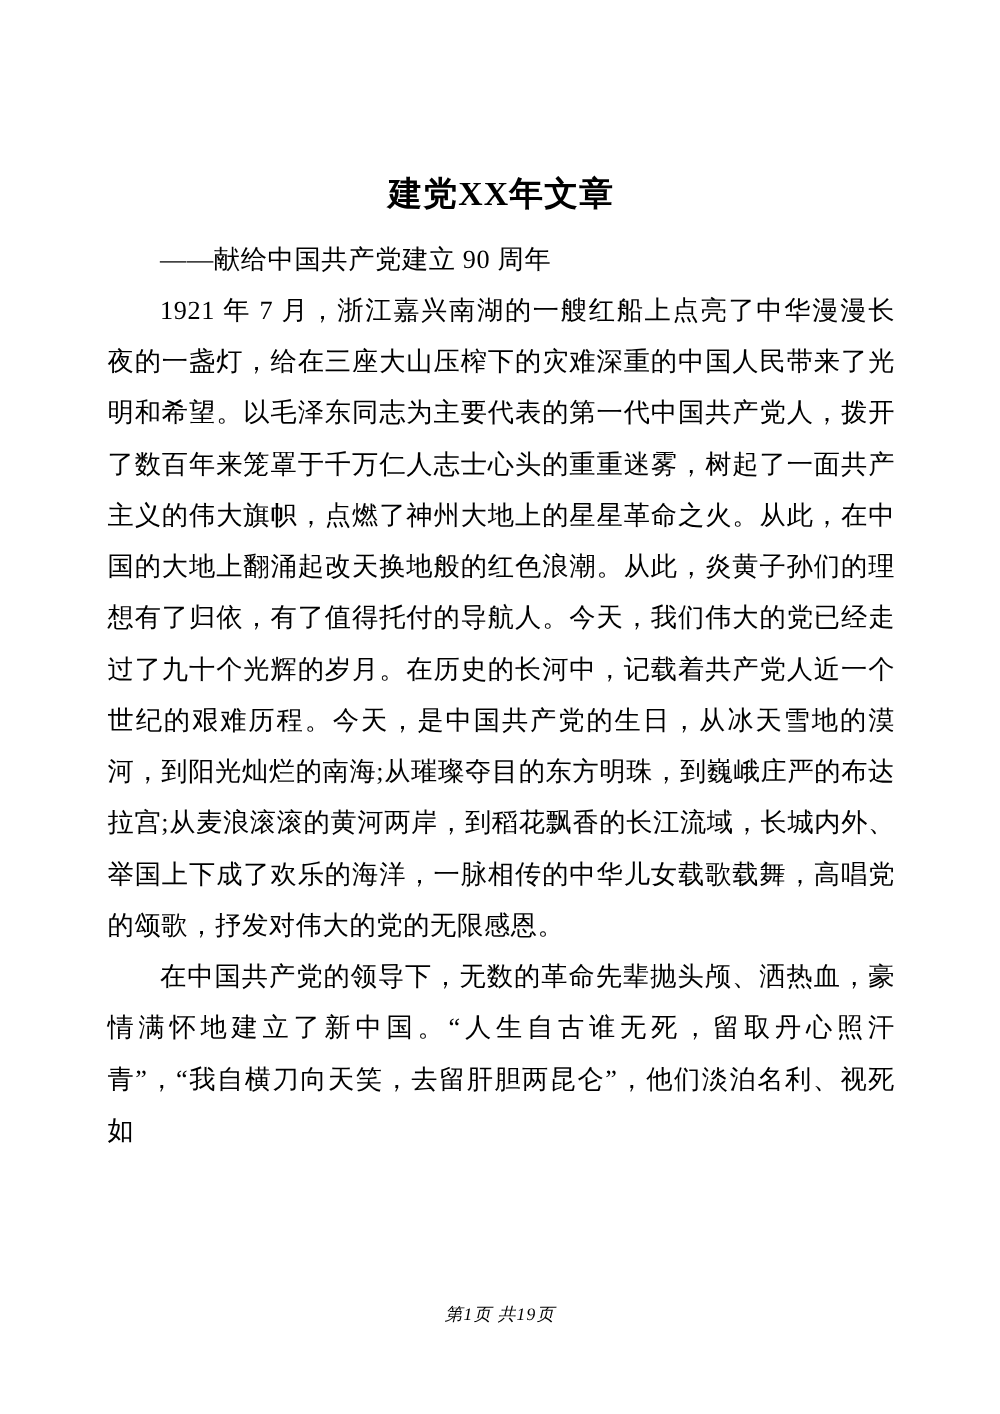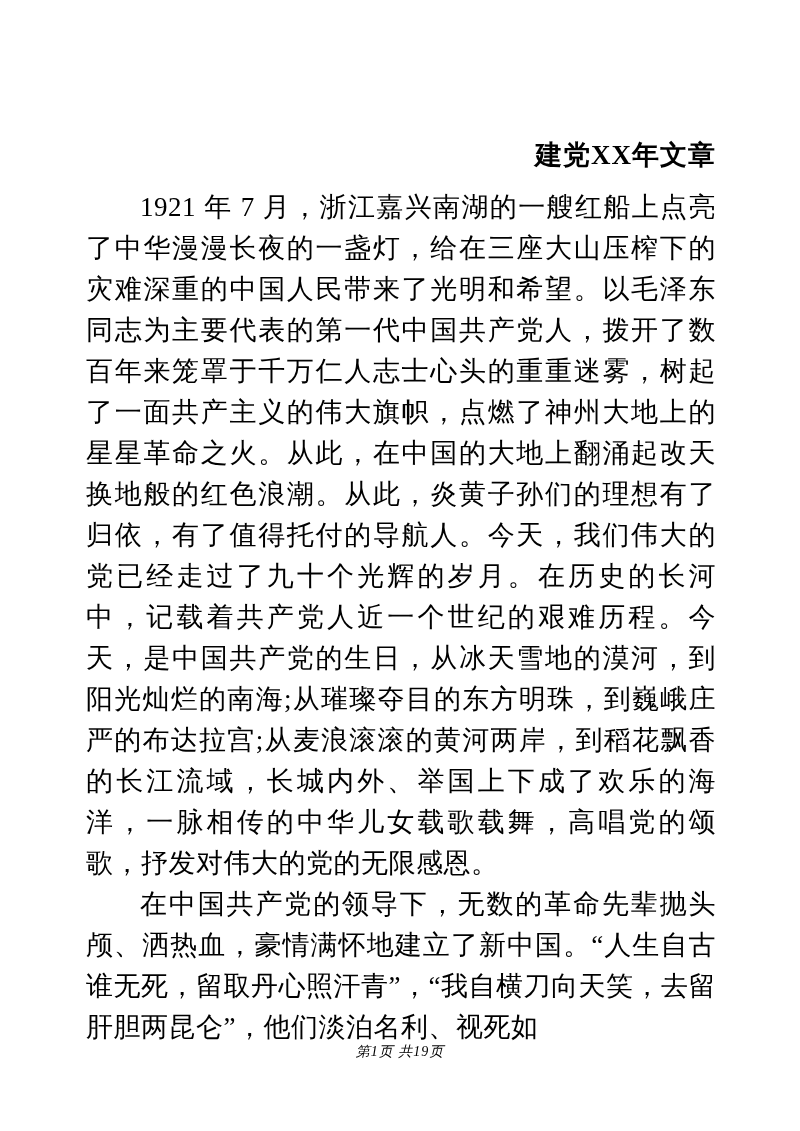--- a/index.html
+++ b/index.html
@@ -14,36 +14,36 @@
   .doc-page {
     position: relative;
     width: 800px;
     height: 1131px;
     padding: 138px 84px 0 86px;
     background: #ffffff;
     overflow: hidden;
   }
   .title {
     margin: 0 0 14px 0;
-    text-align: right;
+    text-align: center;
     font-size: 27px;
     font-weight: bold;
     letter-spacing: 1px;
     line-height: 1.3;
   }
   .subtitle {
     margin: 0;
     font-size: 21px;
     line-height: 41px;
     text-indent: 2em;
     letter-spacing: 0.5px;
   }
   .para {
     margin: 0;
-    font-size: 27px;
+    font-size: 21px;
     line-height: 41px;
     text-indent: 2em;
     text-align: justify;
     letter-spacing: 0.5px;
   }
   .footer {
     position: absolute;
     left: 0;
     right: 0;
     bottom: 70px;
@@ -53,20 +53,21 @@
     letter-spacing: 1px;
     font-style: italic;
   }
 </style>
 </head>
 <body>
 
 <div class="doc-page">
   <h1 class="title">建党XX年文章</h1>
 
+  <p class="subtitle">——献给中国共产党建立 90 周年</p>
 
   <p class="para">1921 年 7 月，浙江嘉兴南湖的一艘红船上点亮了中华漫漫长夜的一盏灯，给在三座大山压榨下的灾难深重的中国人民带来了光明和希望。以毛泽东同志为主要代表的第一代中国共产党人，拨开了数百年来笼罩于千万仁人志士心头的重重迷雾，树起了一面共产主义的伟大旗帜，点燃了神州大地上的星星革命之火。从此，在中国的大地上翻涌起改天换地般的红色浪潮。从此，炎黄子孙们的理想有了归依，有了值得托付的导航人。今天，我们伟大的党已经走过了九十个光辉的岁月。在历史的长河中，记载着共产党人近一个世纪的艰难历程。今天，是中国共产党的生日，从冰天雪地的漠河，到阳光灿烂的南海;从璀璨夺目的东方明珠，到巍峨庄严的布达拉宫;从麦浪滚滚的黄河两岸，到稻花飘香的长江流域，长城内外、举国上下成了欢乐的海洋，一脉相传的中华儿女载歌载舞，高唱党的颂歌，抒发对伟大的党的无限感恩。</p>
 
 
   <p class="para">在中国共产党的领导下，无数的革命先辈抛头颅、洒热血，豪情满怀地建立了新中国。“人生自古谁无死，留取丹心照汗青”，“我自横刀向天笑，去留肝胆两昆仑”，他们淡泊名利、视死如</p>
 
   <div class="footer">第1页 共19页</div>
 </div>
 
 </body></html>

